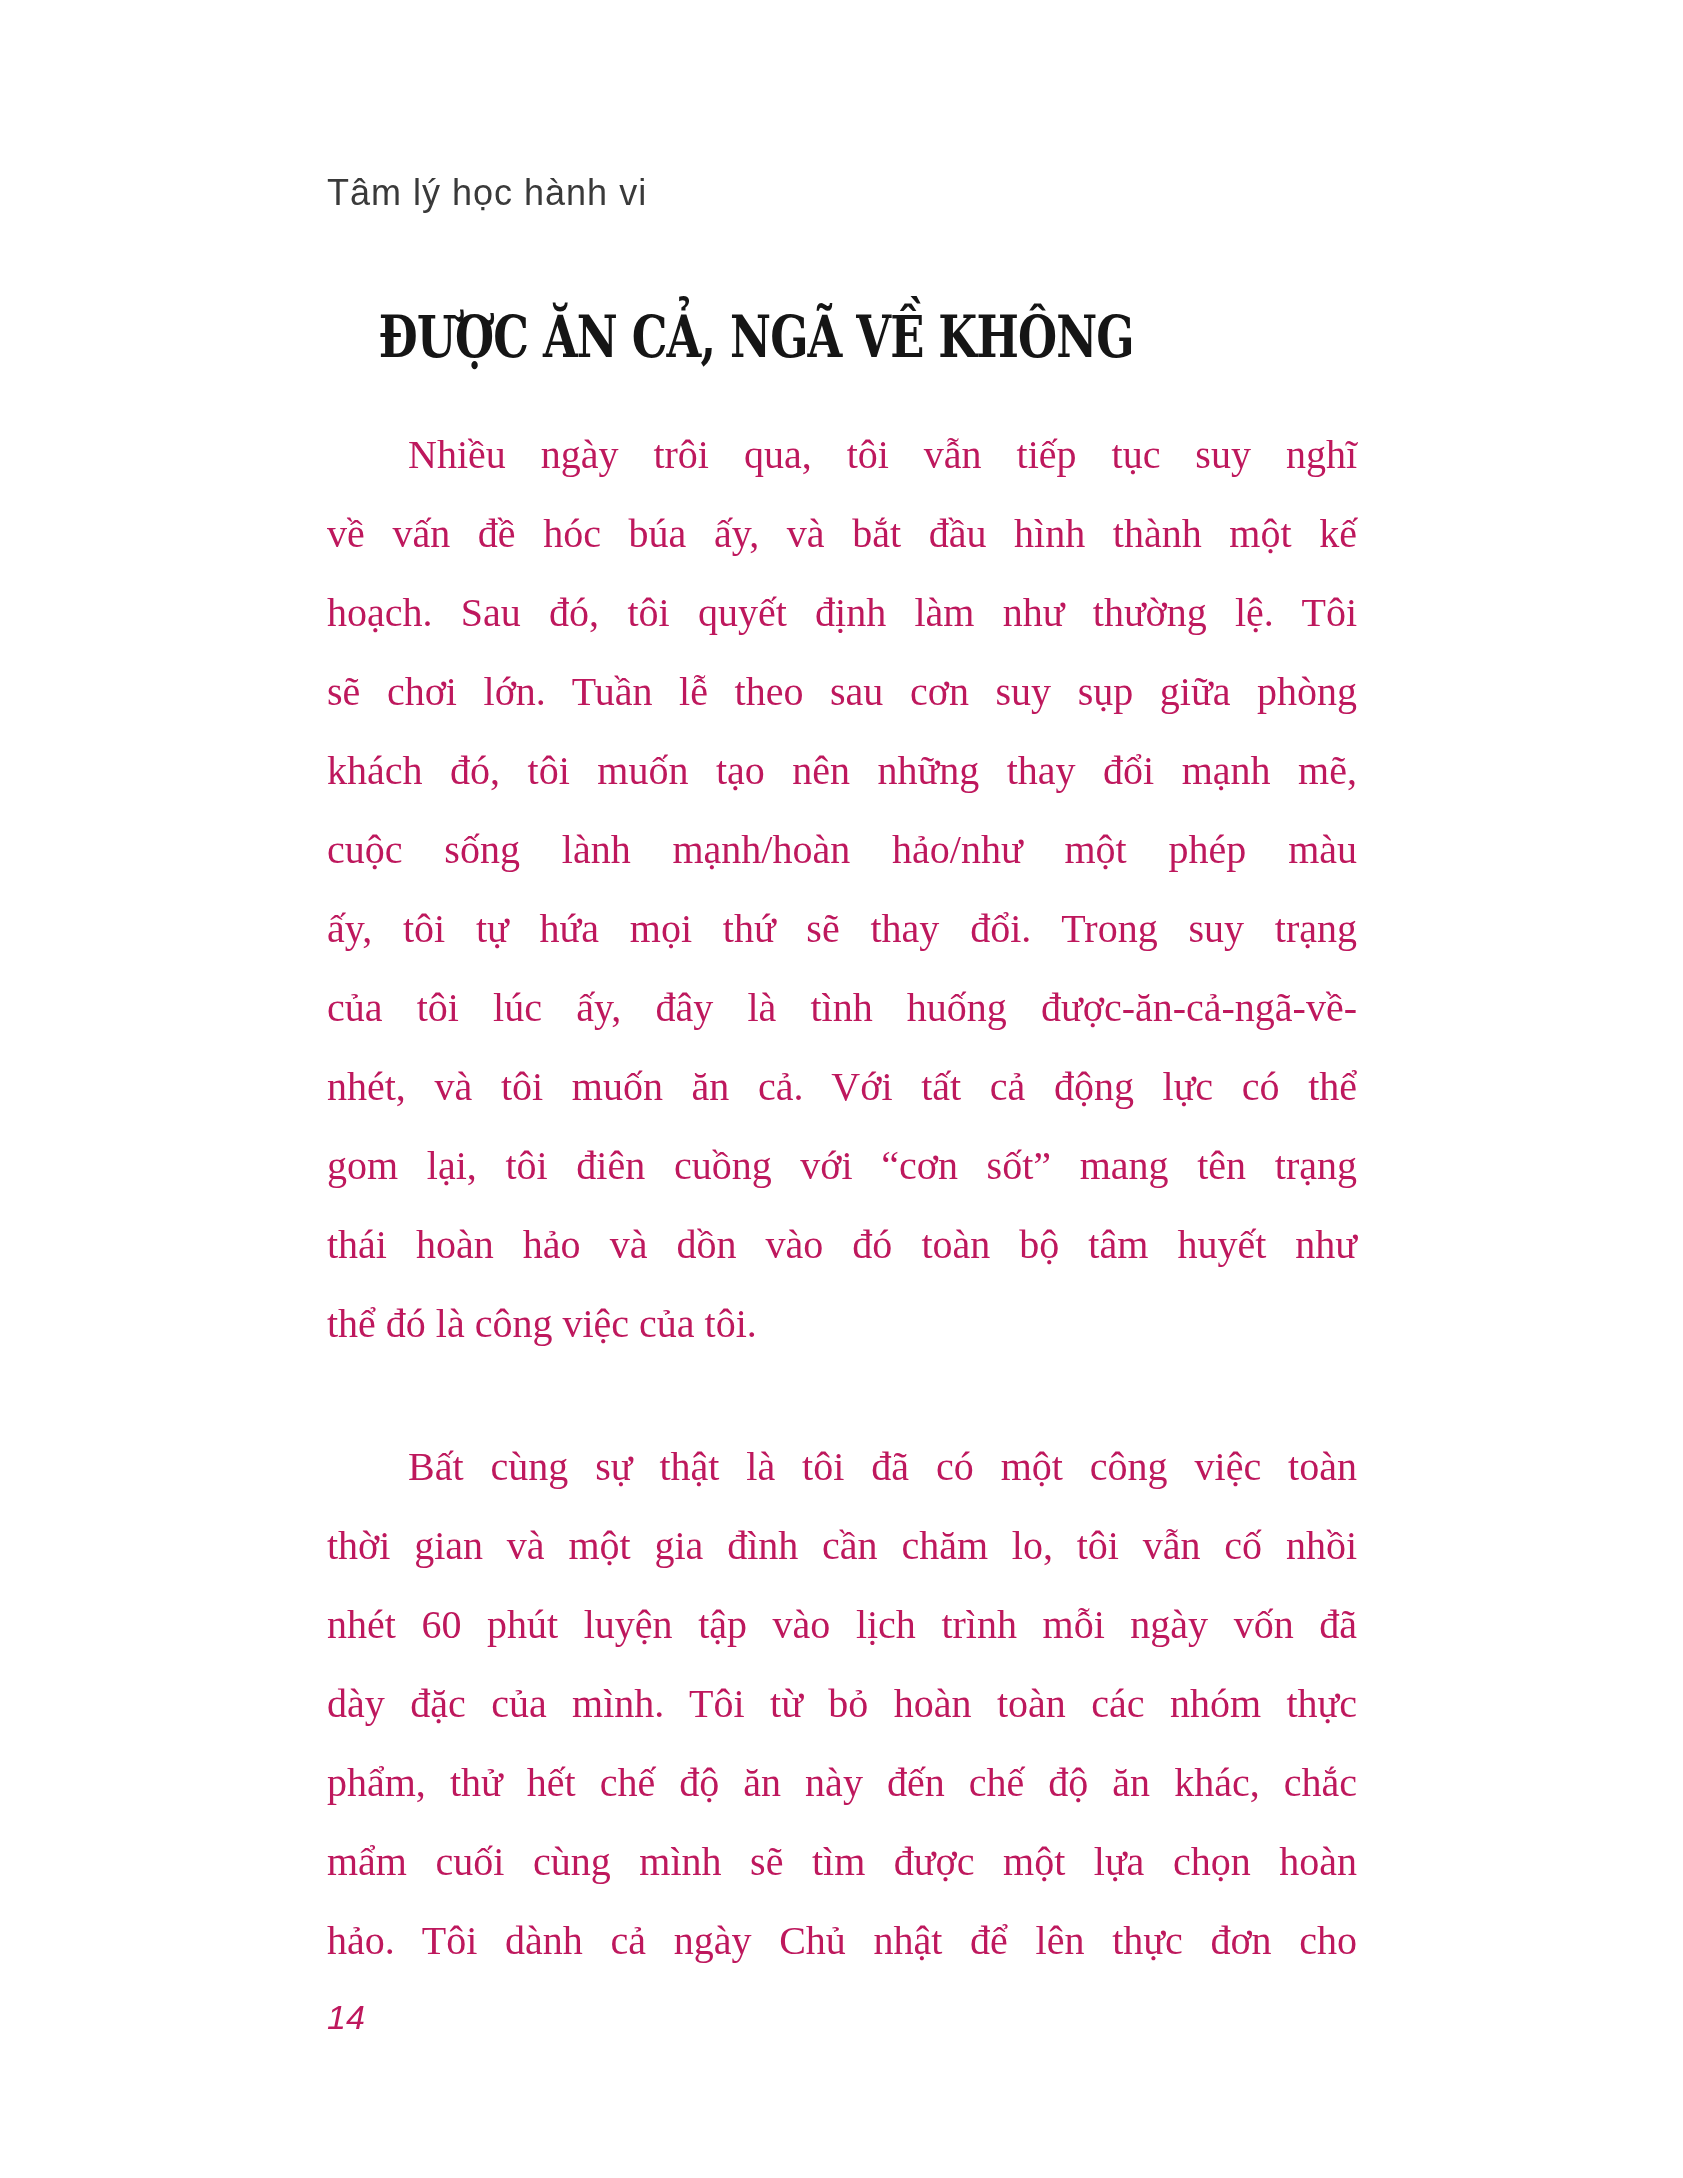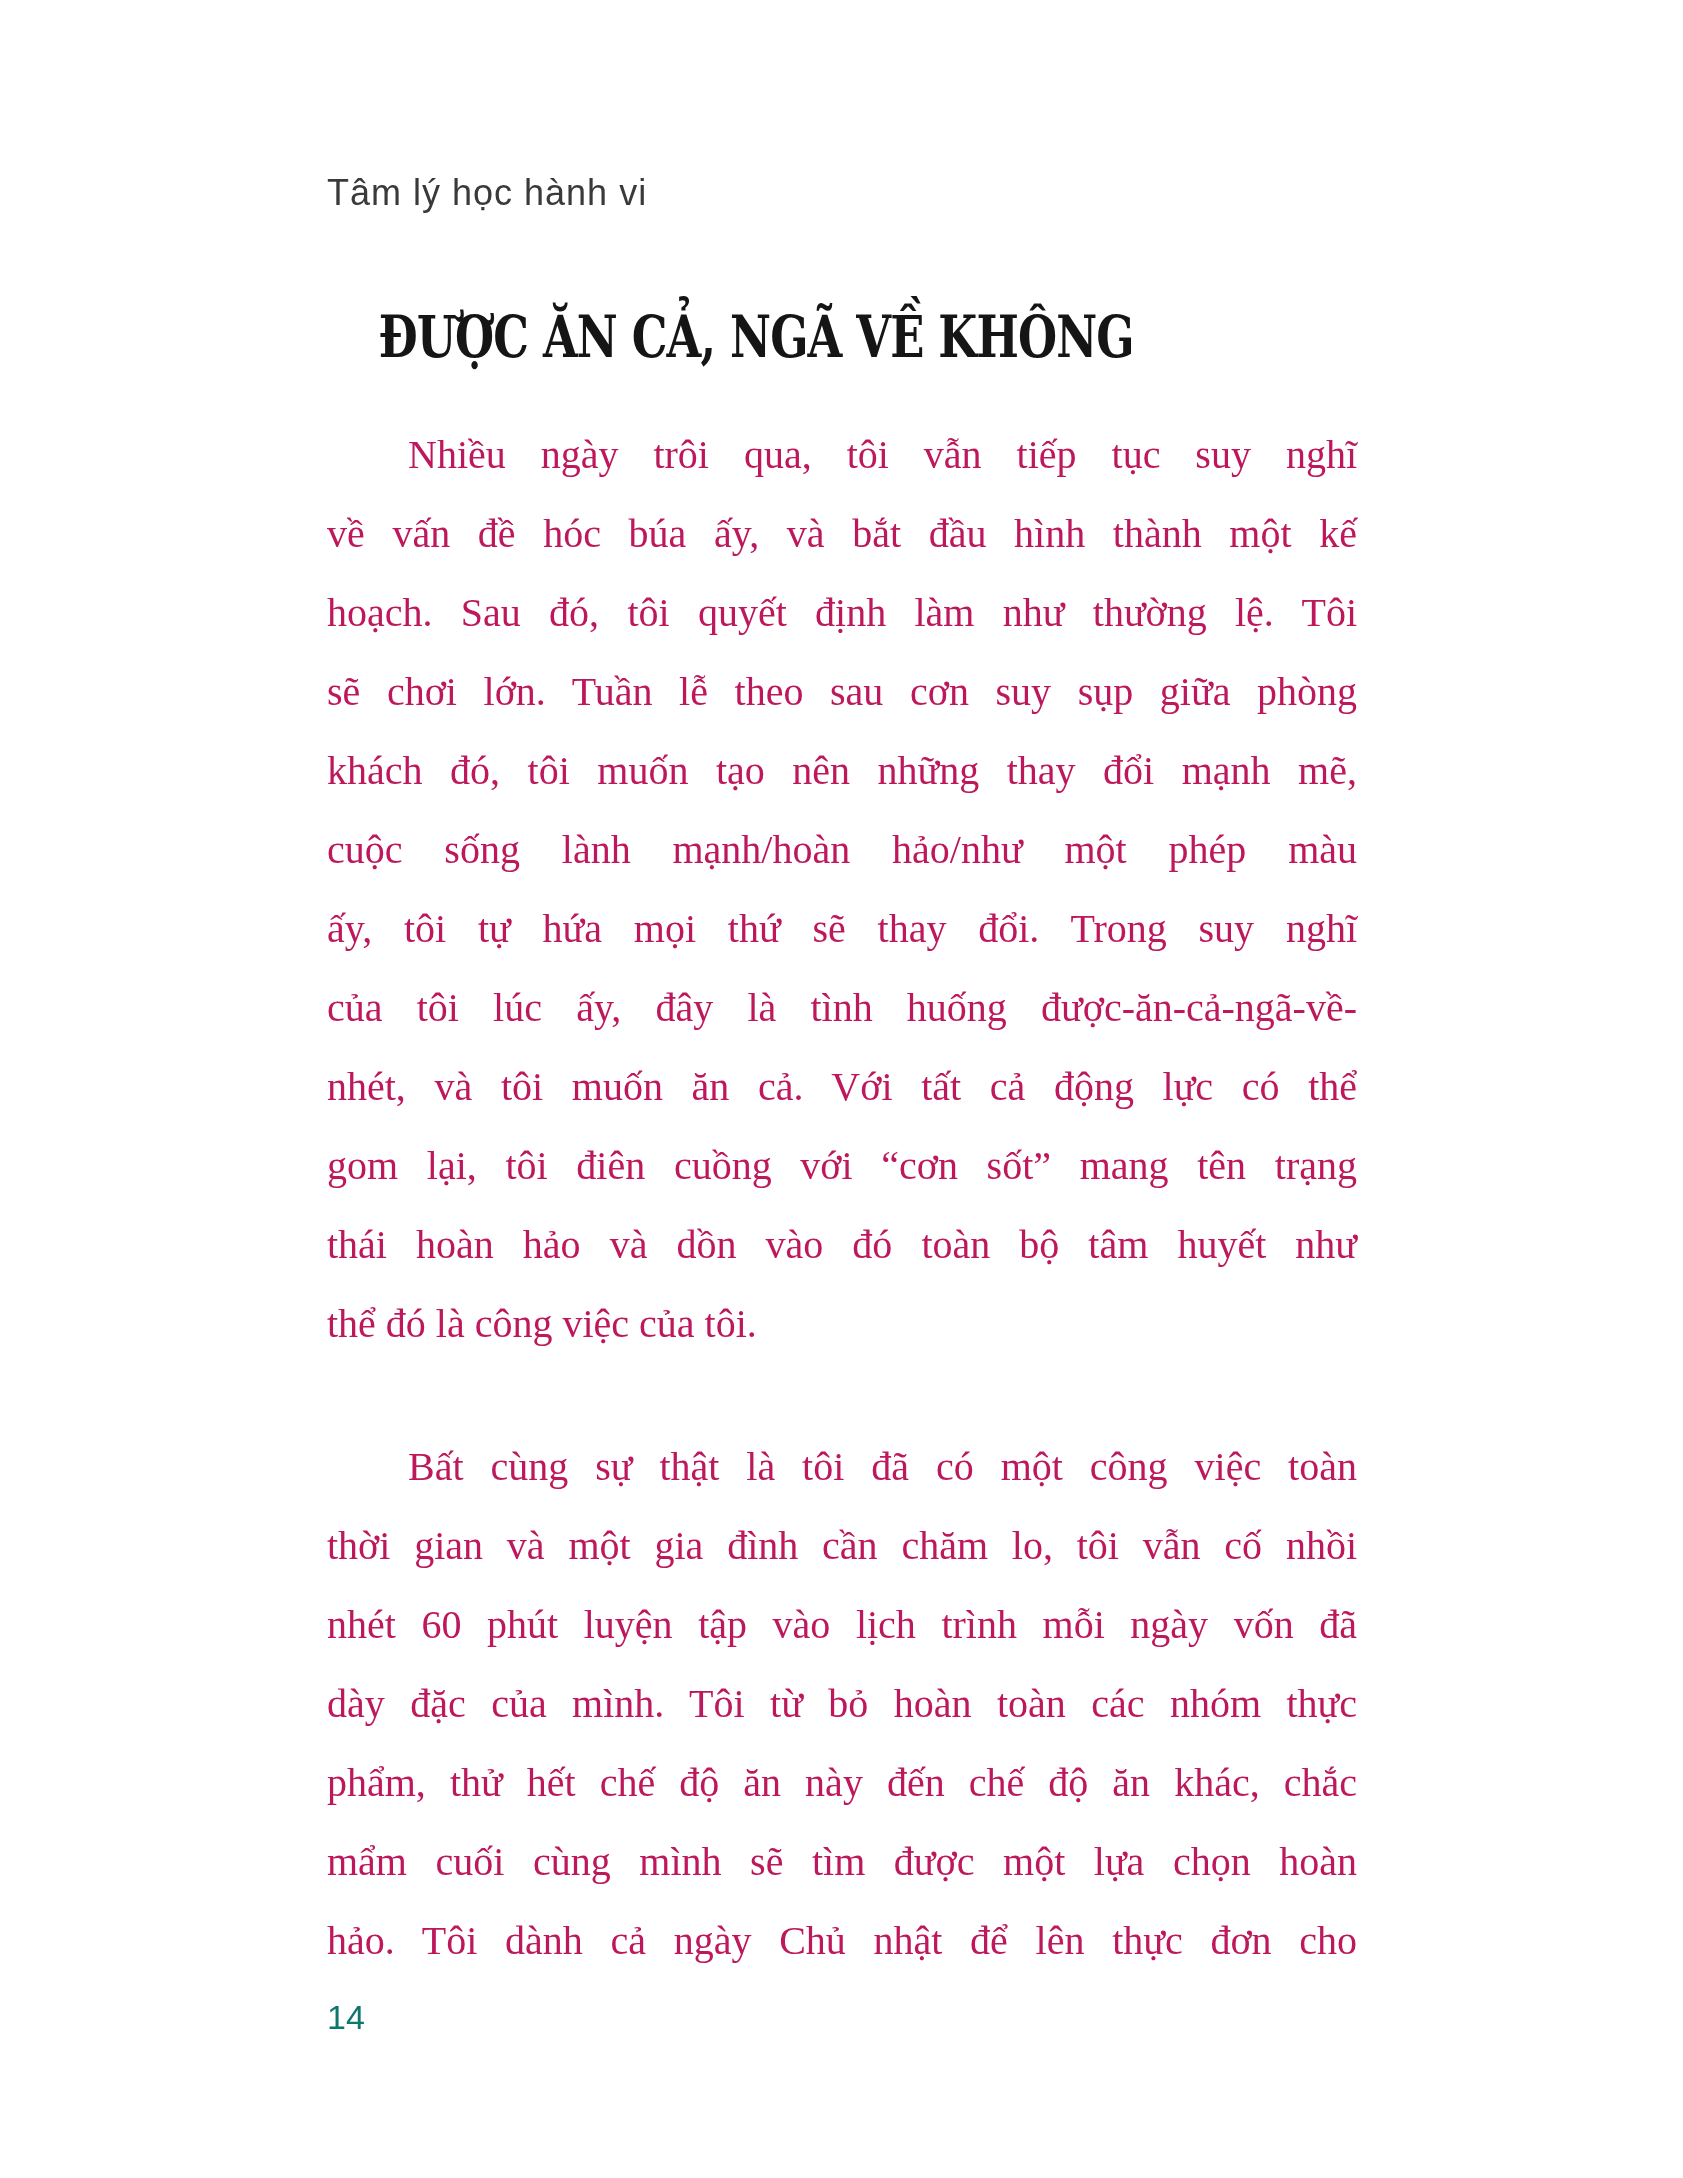--- a/index.html
+++ b/index.html
@@ -59,42 +59,43 @@
     text-align: justify;
     text-align-last: justify;
     color: #be185d;
   }
   .line.first { text-indent: 81px; }
   .line.flush-last { text-align-last: left; }
   .page-number {
     margin-top: 18px;
     font-family: "Liberation Sans", sans-serif;
     font-size: 34px;
-    color: #0f766e;
+    color: #be185d;
+    font-style: italic;
   }
 </style>
 </head>
 <body>
 
 <div class="page">
   <div class="running-header">Tâm lý học hành vi</div>
 
   <div class="title-wrap">
     <h1 class="chapter-title">ĐƯỢC ĂN CẢ, NGÃ VỀ KHÔNG</h1>
   </div>
 
   <div class="body-text">
       <div class="paragraph">
         <div class="line first">Nhiều ngày trôi qua, tôi vẫn tiếp tục suy nghĩ</div>
         <div class="line">về vấn đề hóc búa ấy, và bắt đầu hình thành một kế</div>
         <div class="line">hoạch. Sau đó, tôi quyết định làm như thường lệ. Tôi</div>
         <div class="line">sẽ chơi lớn. Tuần lễ theo sau cơn suy sụp giữa phòng</div>
         <div class="line">khách đó, tôi muốn tạo nên những thay đổi mạnh mẽ,</div>
         <div class="line">cuộc sống lành mạnh/hoàn hảo/như một phép màu</div>
-        <div class="line">ấy, tôi tự hứa mọi thứ sẽ thay đổi. Trong suy nghĩ</div>
+        <div class="line">ấy, tôi tự hứa mọi thứ sẽ thay đổi. Trong suy trạng</div>
         <div class="line">của tôi lúc ấy, đây là tình huống được-ăn-cả-ngã-về-</div>
         <div class="line">nhét, và tôi muốn ăn cả. Với tất cả động lực có thể</div>
         <div class="line">gom lại, tôi điên cuồng với “cơn sốt” mang tên trạng</div>
         <div class="line">thái hoàn hảo và dồn vào đó toàn bộ tâm huyết như</div>
         <div class="line flush-last">thể đó là công việc của tôi.</div>
       </div>
       <div class="paragraph">
         <div class="line first">Bất cùng sự thật là tôi đã có một công việc toàn</div>
         <div class="line">thời gian và một gia đình cần chăm lo, tôi vẫn cố nhồi</div>
         <div class="line">nhét 60 phút luyện tập vào lịch trình mỗi ngày vốn đã</div>

